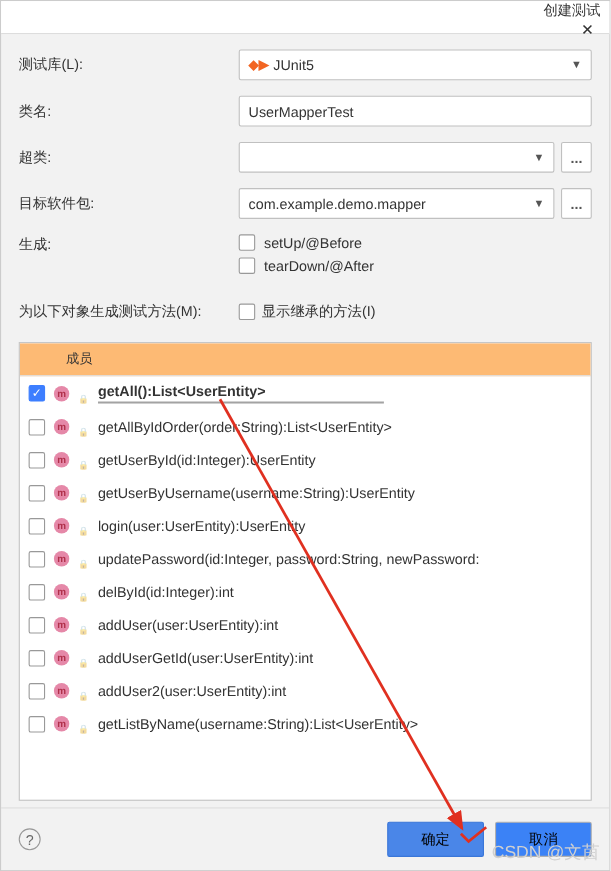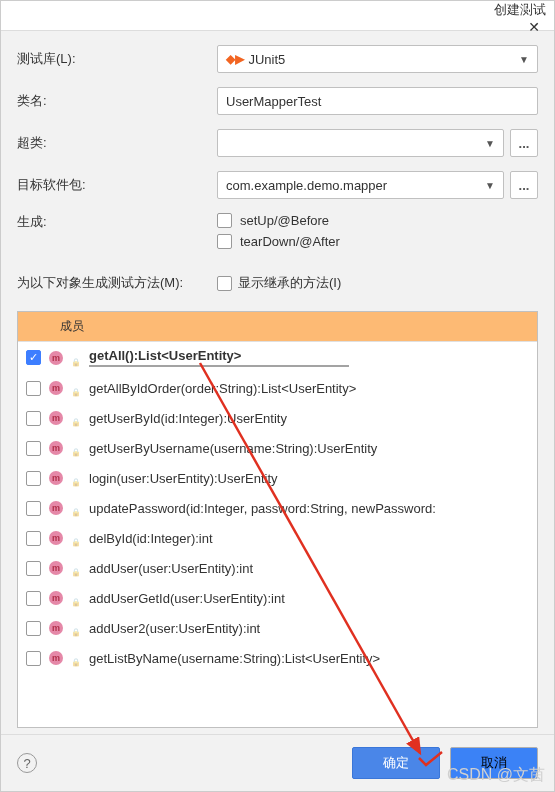--- a/index.html
+++ b/index.html
@@ -53,21 +53,21 @@
     .l-icon::before { content: "🔒"; font-size: 8px; opacity: 0.4; }
     .method-text { flex: 1; white-space: nowrap; overflow: hidden; text-overflow: ellipsis; }
     .red-underline { border-bottom: 2px solid #a3a3a3; padding-bottom: 2px; display: inline-block; width: 260px; font-weight: bold; }
     .footer { display: flex; align-items: center; padding: 12px 16px; gap: 10px; border-top: 1px solid #ddd; }
     .footer .help {
       width: 20px; height: 20px; border: 1px solid #999; border-radius: 50%;
       display: flex; align-items: center; justify-content: center; font-size: 13px; color: #666; cursor: pointer;
     }
     .footer .spacer { flex: 1; }
     .btn { padding: 6px 30px; border: 1px solid #b0b0b0; background: #3b82f6; cursor: pointer; font-size: 13px; border-radius: 2px; }
-    .btn.primary { background: #4a86e8; color: #ffffff; border-color: #3a76d8; }
+    .btn.primary { background: #4a86e8; color: #000000; border-color: #3a76d8; }
     .arrow-overlay { position: absolute; top: 358px; left: 190px; pointer-events: none; z-index: 10; }
     .watermark { position: absolute; bottom: 6px; right: 10px; color: #d0d0d0; font-size: 16px; pointer-events: none; }
   </style>
 </head>
 <body>
 
 <div class="window">
   <div class="titlebar">
     <div class="logo"></div>
     <div class="title">创建测试</div>

